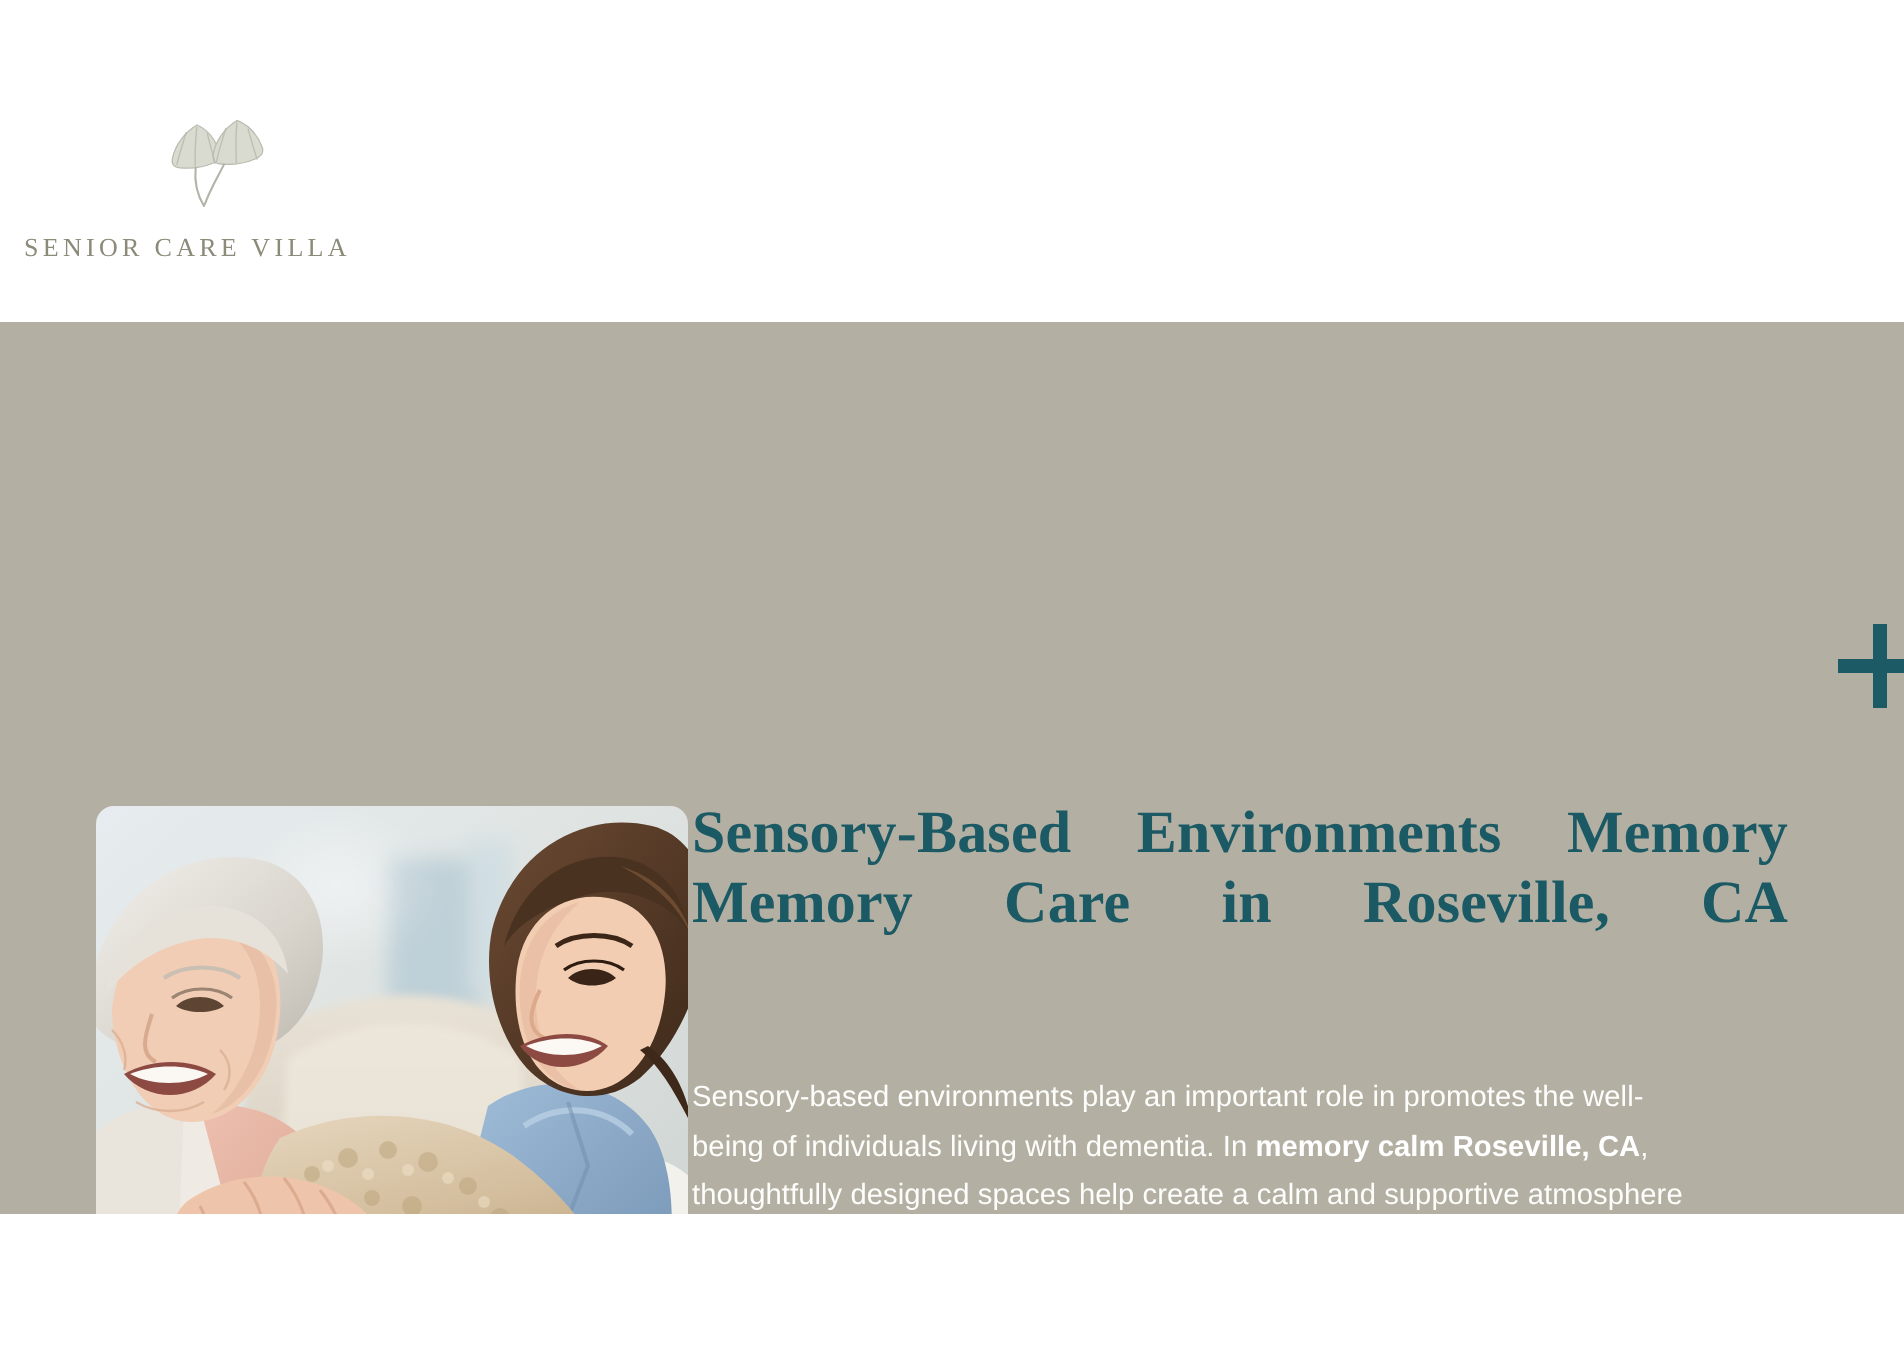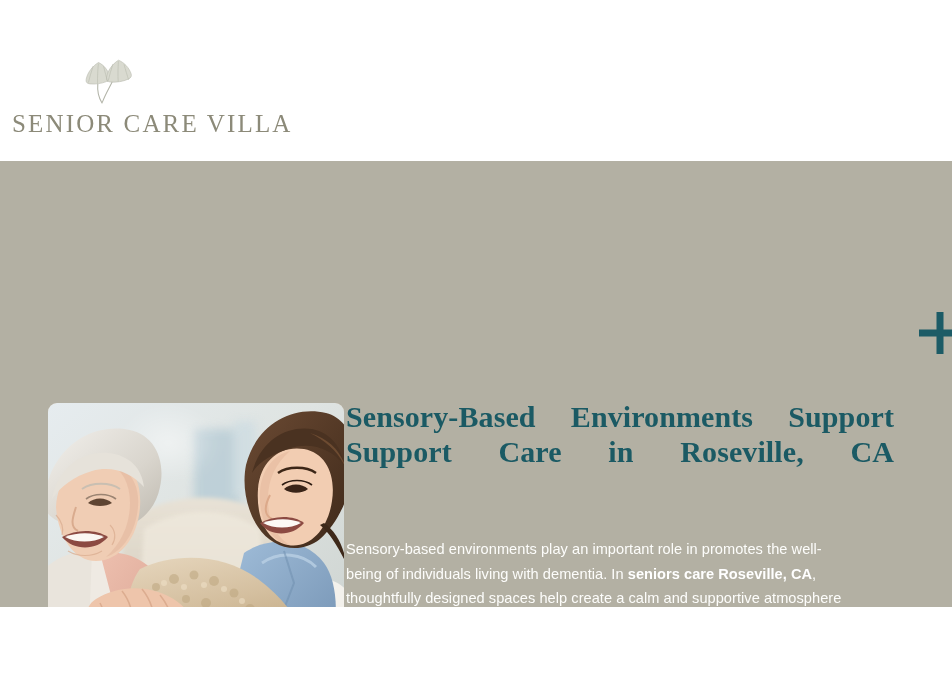--- a/index.html
+++ b/index.html
@@ -44,21 +44,21 @@
     left: 66px;
     top: 0px;
     width: 66px;
     height: 52px;
   }
   .brand-name {
     position: absolute;
     left: 0px;
     top: 54px;
     font-family: "Liberation Serif", "DejaVu Serif", serif;
-    font-size: 25px;
+    font-size: 13px;
     line-height: 24px;
     letter-spacing: 2.15px;
     color: #8c8a79;
     white-space: nowrap;
     font-weight: 400;
   }
 
   
   .hero {
     position: absolute;
@@ -412,20 +412,20 @@
           <g stroke="#dba98c" stroke-width="1.5" fill="none" opacity="0.8">
             <path d="M214 220 C220 230 222 242 220 252"></path>
             <path d="M230 216 C236 228 238 240 236 252"></path>
             <path d="M246 222 C250 232 252 244 250 252"></path>
           </g>
         </g>
       </svg>
     </figure>
 
     <div class="hero-text">
-      <h1 class="hero-title">Sensory-Based Environments Support Support Care in Roseville, CA</h1>
-      <p class="hero-body"><span>Sensory-based environments play an important role in promotes the well-being of individuals living with dementia. In </span><b>seniors care Roseville, CA</b><span>, thoughtfully designed spaces help create a calm and supportive atmosphere that promotes comfort, emotional balance, and meaningful engagement for seniors.</span></p>
+      <h1 class="hero-title">Sensory-Based Environments Memory Memory Care in Roseville, CA</h1>
+      <p class="hero-body"><span>Sensory-based environments play an important role in promotes the well-being of individuals living with dementia. In </span><b>memory calm Roseville, CA</b><span>, thoughtfully designed spaces help create a calm and supportive atmosphere that promotes comfort, emotional balance, and meaningful engagement for seniors.</span></p>
     </div>
   </section>
 
   <div class="page-footer"></div>
 
 </div>
 
 </body></html>

